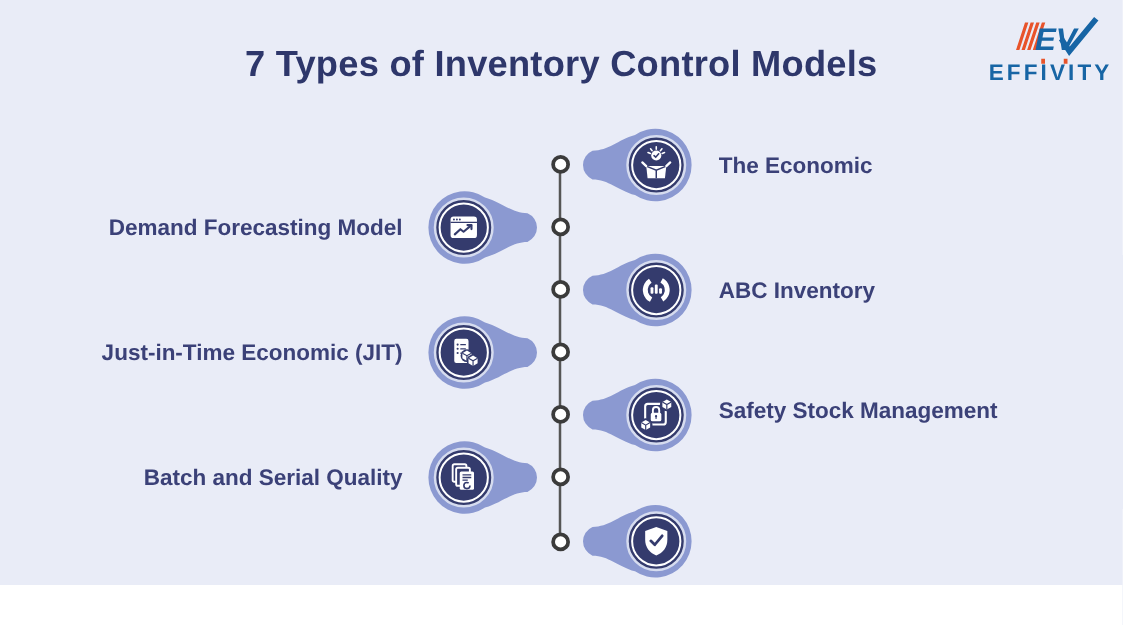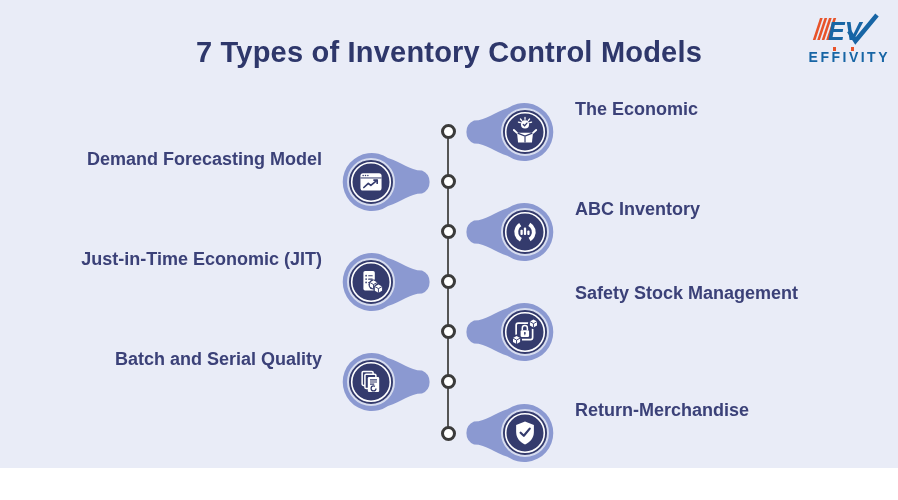--- a/index.html
+++ b/index.html
@@ -15,21 +15,21 @@
     text-align:center;
     font-size:29px;font-weight:bold;
     color:var(--title_text,#2e376b);
     letter-spacing:0.2px;
   }
   
   .logo{position:absolute;left:790px;top:12px;width:100px;text-align:right;}
   .logo-mark{display:block;}
   .logo-text-wrap{position:relative;width:100px;height:18px;}
   .logo-text{
-    font-size:14px;font-weight:bold;letter-spacing:2.5px;
+    font-size:18px;font-weight:bold;letter-spacing:2.5px;
     color:var(--logo_blue,#1765a5);
   }
   .i-dot{
     position:absolute;top:-1px;width:3.5px;height:3.5px;
     background:var(--logo_orange,#e8532a);
   }
   
   .timeline-line{
     position:absolute;left:447px;top:131px;width:2px;height:302px;
     background:var(--line,#555555);
@@ -42,21 +42,21 @@
   .blob-svg{position:absolute;}
   .blob{fill:var(--blob,#8b99d1);}
   .circ{fill:var(--circle_fill,#343b6d);stroke:var(--halo,#d6dcef);stroke-width:2;}
   .ring{fill:none;stroke:#ffffff;stroke-width:1.6;}
   .ico-f{fill:#ffffff;}
   .ico-s{stroke:#ffffff;fill:none;}
   .ico-d{fill:var(--circle_fill,#343b6d);}
   .ico-ds{stroke:var(--circle_fill,#343b6d);fill:none;}
   .ico-sw{stroke:#ffffff;stroke-width:1.8;}
   .label{
-    position:absolute;height:72px;display:flex;flex-direction:row;justify-content:center;
+    position:absolute;height:72px;display:flex;flex-direction:column;justify-content:center;
     font-size:18px;font-weight:bold;line-height:27px;
     color:var(--label_text,#3b4178);white-space:nowrap;
   }
   .label.right-label{left:575px;text-align:left;}
   .label.left-label{right:576px;}
 </style>
 </head>
 <body>
 
 <div id="canvas">
@@ -179,21 +179,21 @@
         <path class="ico-ds" stroke-width="1.1" d="M23.8,5.7 L28,8.1 L32.2,5.7 M28,8.1 L28,12.8"></path>
         <circle class="ico-d" cx="8" cy="27.5" r="6.5"></circle>
         <path class="ico-f" d="M8,22.7 L12.2,25.2 L12.2,29.8 L8,32.3 L3.8,29.8 L3.8,25.2 Z"></path>
         <path class="ico-ds" stroke-width="1.1" d="M3.8,25.2 L8,27.6 L12.2,25.2 M8,27.6 L8,32.3"></path>
         <path class="ico-s" stroke-width="1.8" d="M14.8,16 v-2.6 a3,3 0 0 1 6,0 V16"></path>
         <rect class="ico-f" x="12.8" y="15.8" width="10" height="8.2" rx="1.6"></rect>
         <circle class="ico-d" cx="17.8" cy="19.2" r="1.1"></circle>
         <rect class="ico-d" x="17.3" y="19.6" width="1" height="2.2"></rect>
       </g>
     </svg>
-    <div class="label right-label" style="top:280px">
+    <div class="label right-label" style="top:292px">
       <div>Safety Stock Management</div>
     </div>
   </div>
 
   <div>
     <svg class="blob-svg" style="left:335px;top:346px" width="100" height="72" viewBox="0 0 100 72">
       <path class="blob" d="M87,47.5 C74,47.5 67,56 53,60 A29,29 0 1 1 53,12 C67,16 74,24.5 87,24.5 A12.5,12.5 0 0 1 87,47.5 Z"></path>
       <circle class="circ" cx="36" cy="36" r="23"></circle>
       <circle class="ring" cx="36" cy="36" r="19.3"></circle>
       <g transform="translate(20.8,20.8) scale(0.845)">
@@ -213,17 +213,16 @@
     <svg class="blob-svg" style="left:461px;top:397px" width="100" height="72" viewBox="0 0 100 72">
       <path class="blob" d="M13,24.5 C26,24.5 33,16 47,12 A29,29 0 1 1 47,60 C33,56 26,47.5 13,47.5 A12.5,12.5 0 0 1 13,24.5 Z"></path>
       <circle class="circ" cx="64" cy="36" r="23"></circle>
       <circle class="ring" cx="64" cy="36" r="19.3"></circle>
       <g transform="translate(48.8,20.8) scale(0.845)">
         <path class="ico-f" d="M18,4.5 L28.5,8.4 L28.5,16.5 C28.5,23.6 24.4,28.7 18,31.5 C11.6,28.7 7.5,23.6 7.5,16.5 L7.5,8.4 Z"></path>
         <path class="ico-ds" stroke-width="2.6" stroke-linecap="round" stroke-linejoin="round" d="M12.8,17.6 L16.6,21.3 L23.6,12.8"></path>
       </g>
     </svg>
     <div class="label right-label" style="top:397px">
-      <div>Return-Merchandise</div>
     </div>
   </div>
 
 </div>
 
 </body></html>

